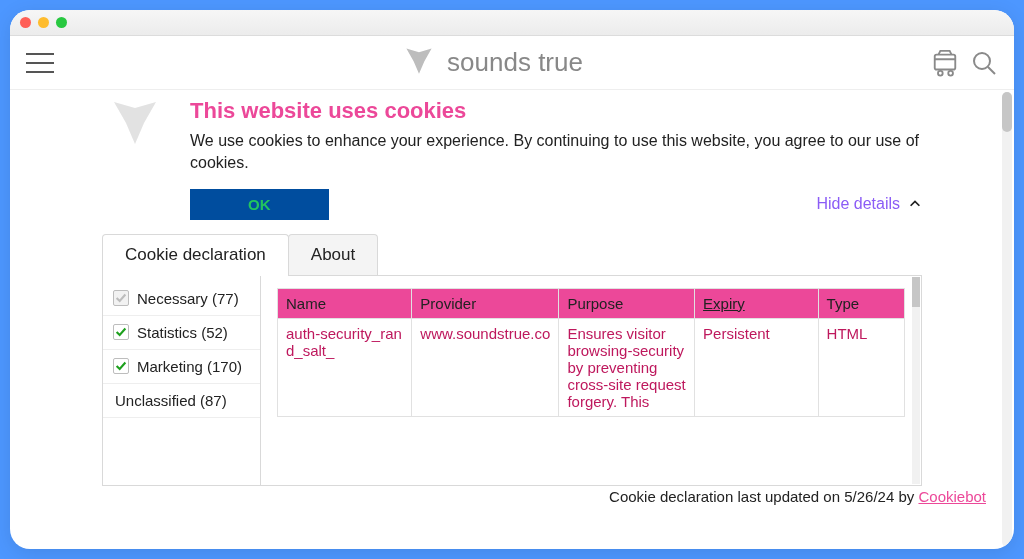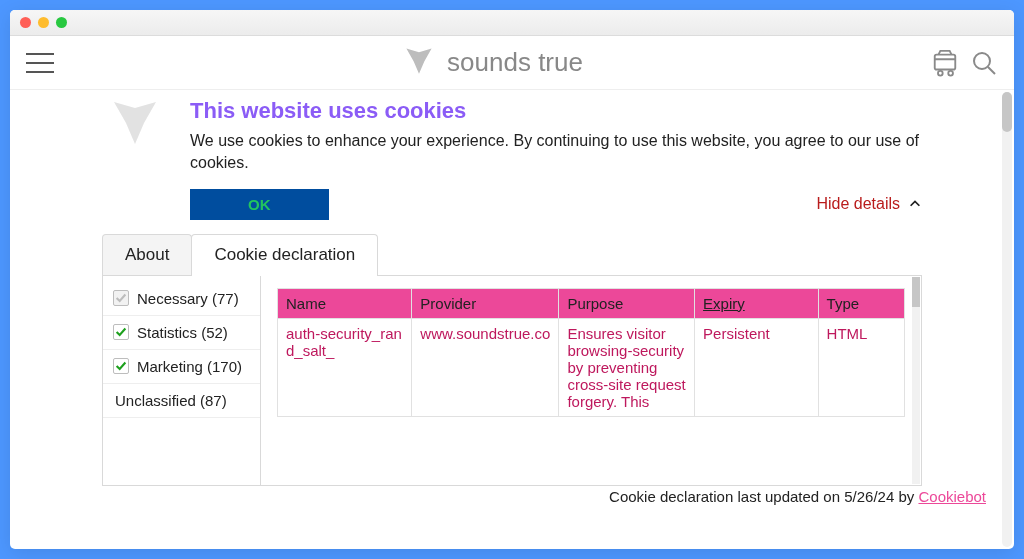--- a/index.html
+++ b/index.html
@@ -6,21 +6,21 @@
   body {
     font-family: "Segoe UI", -apple-system, "Helvetica Neue", sans-serif;
     background: #4d97ff;
     width: 1024px;
     height: 559px;
     overflow: hidden;
     padding: 10px;
   }
   .window {
     background: #fff;
-    border-radius: 5px;
+    border-radius: 20px;
     height: 100%;
     display: flex;
     flex-direction: column;
     overflow: hidden;
     box-shadow: 0 4px 20px rgba(0,0,0,0.1);
   }
   .titlebar {
     height: 26px;
     background: linear-gradient(#f6f6f6,#ececec);
     display: flex;
@@ -77,29 +77,29 @@
     padding-top: 8px;
   }
   .cookie-header {
     display:flex; gap:22px; padding: 0 0 10px 0;
   }
   .cookie-logo {
     width: 66px; display:flex; justify-content:center; padding-top:4px;
   }
   .cookie-logo svg { fill:#d6d6d6; opacity:0.7; }
   .cookie-header-body { flex:1; }
-  .cookie-title { font-size: 22px; font-weight: 700; color:#8b5cf6; margin-bottom:6px; }
+  .cookie-title { font-size: 22px; font-weight: 700; color:#ec4899; margin-bottom:6px; }
   .cookie-text { font-size: 16px; color:#222; line-height:1.4; margin-bottom:14px; }
   .ok-row { display:flex; align-items:center; }
   .ok-btn {
     background:#004d9e; color:#22c55e; border:none; font-weight:700;
     padding: 7px 58px; font-size:15px; cursor:pointer;
   }
   .hide-details {
-    margin-left:auto; font-size:16px; color:#b91c1c; display:flex; align-items:center; gap:8px; cursor:pointer;
+    margin-left:auto; font-size:16px; color:#8b5cf6; display:flex; align-items:center; gap:8px; cursor:pointer;
   }
   .chev { width:14px; height:14px; }
   .tabs {
     display:flex; border-bottom:1px solid #d9d9d9; margin-top:4px;
   }
   .tab {
     padding: 10px 22px; font-size:17px; color:#222; border:1px solid #d9d9d9; border-bottom:none;
     background:#f4f4f4; border-radius:4px 4px 0 0; margin-right:-1px; cursor:pointer;
   }
   .tab.active { background:#fff; position:relative; }
@@ -212,22 +212,22 @@
                 <span>Hide details</span>
                 <svg class="chev" viewBox="0 0 16 16">
                   <path d="M3 10 L8 5 L13 10" stroke="#222" stroke-width="2" fill="none"></path>
                 </svg>
               </div>
             </div>
           </div>
         </div>
 
         <div class="tabs">
+          <div class="tab active">Cookie declaration</div>
           <div class="tab">About</div>
-          <div class="tab active">Cookie declaration</div>
         </div>
 
         <div class="details-body">
           <div class="details-scrollbar">
             <div class="details-scrollbar-thumb"></div>
           </div>
 
           <div class="categories">
             <div class="cat-item">
               <span class="check disabled">

